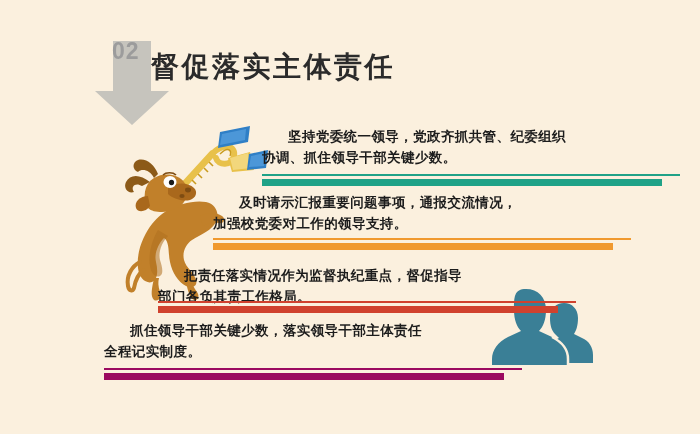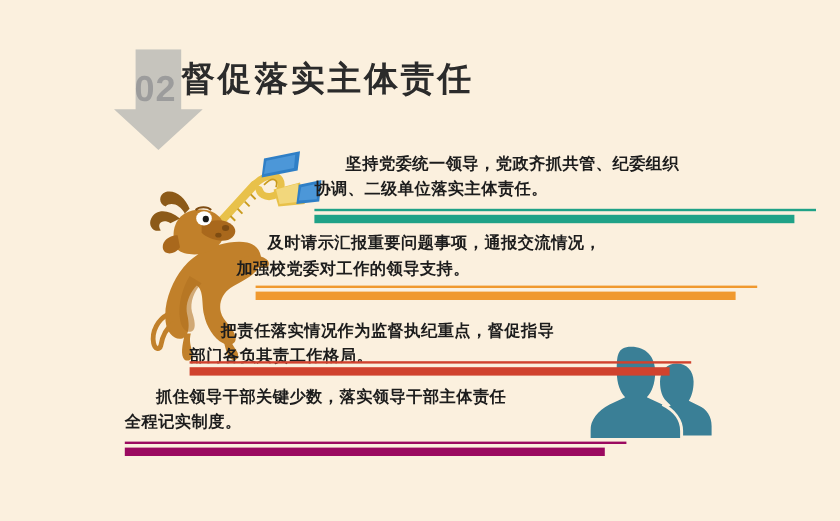--- a/index.html
+++ b/index.html
@@ -20,23 +20,23 @@
   
   .arrow-wrap{
     position:absolute;left:95px;top:41px;
     width:74px;height:84px;
     pointer-events:none;
   }
   .arrow-shape{
     width:74px;height:84px;display:block;
   }
   .hdr-num{
-    position:absolute;left:112px;top:60px;
+    position:absolute;left:112px;top:40px;
     font-family:"Liberation Sans","DejaVu Sans",sans-serif;
-    font-size:30px;font-weight:bold;
+    font-size:23px;font-weight:bold;
     color:#9C9C9C;
     letter-spacing:1px;
     line-height:1;
   }
   .hdr-title{
     position:absolute;left:151px;top:52px;
     font-family:"Liberation Serif","DejaVu Serif",serif;
     font-size:28px;font-weight:bold;
     color:#2B2B2B;
     letter-spacing:2.5px;
@@ -79,21 +79,21 @@
   }
   .rule .gap{height:3px;}
   .rule .thick{
     height:7px;
   }
 
   
   #blk1{left:262px;top:126px;}
   #rule1{left:262px;top:174px;width:418px;}
   
-  #blk2{left:197px;top:192px;}
+  #blk2{left:213px;top:192px;}
   #rule2{left:213px;top:238px;width:418px;}
   
   #blk3{left:158px;top:265px;}
   #rule3{left:158px;top:301px;width:418px;}
   
   #blk4{left:104px;top:320px;}
   #rule4{left:104px;top:368px;width:418px;}
 
   .rule .thick{width:calc(100% - 18px);}
   .rule .thin{width:100%;}
@@ -201,21 +201,21 @@
                  C22,12 22,4 34,4 Z"></path>
       </g>
 
       <path d="M60,52 C70,57 76,65 76,74 L76,80" stroke="#FBF0DE" stroke-width="2.5" fill="none"></path>
     </svg>
   </div>
 
   <div class="block" id="blk1">
     <div class="txt">
       <span class="l1">坚持党委统一领导，党政齐抓共管、纪委组织</span>
-      <span class="l2">协调、二级单位落实主体责任。</span>
+      <span class="l2">协调、抓住领导干部关键少数。</span>
     </div>
   </div>
   <div class="rule" id="rule1">
     <div class="thin" style="background: rgb(31, 162, 135);"></div>
     <div class="gap"></div>
     <div class="thick" style="background: rgb(31, 162, 135);"></div>
   </div>
 
   <div class="block" id="blk2">
     <div class="txt">

